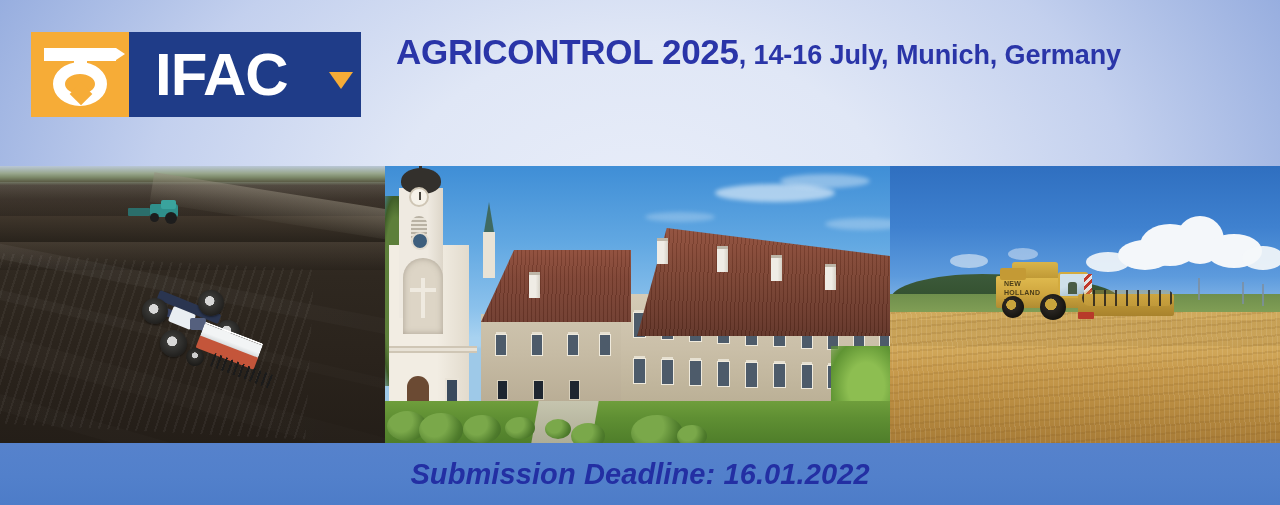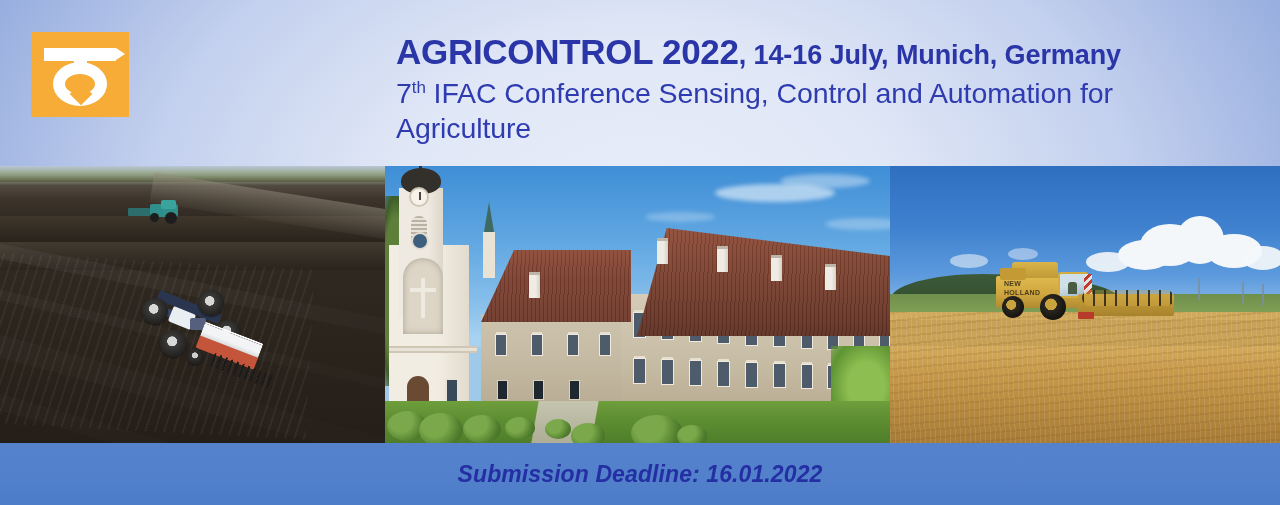--- a/index.html
+++ b/index.html
@@ -508,48 +508,51 @@
   }
 
   
   .footer{
     position:absolute; left:0; top:443px; width:1280px; height:62px;
     background:linear-gradient(180deg,#5682cc 0%, #5280cb 55%, #4d7cc8 100%);
     display:flex; align-items:center; justify-content:center;
   }
   .deadline{
     color:#232fa3;
-    font-size:23px;
+    font-size:29px;
     font-weight:bold;
     font-style:italic;
     letter-spacing:.1px;
     white-space:nowrap;
   }
 </style>
 </head>
 <body>
 
 <div class="banner">
 
   <div class="header">
 
     <div class="logo">
       <div class="logo-mark">
         <div class="mark-bar"></div>
         <div class="mark-stem"></div>
         <div class="mark-ring"></div>
         <div class="mark-notch"></div>
       </div>
+      <div class="logo-word">
+        <span class="ifac-text">IFAC</span>
+        <span class="logo-tri"></span>
+      </div>
     </div>
 
     <div class="head-text">
       <div class="title-line">
-        <span class="title-main">AGRICONTROL 2022</span><span class="title-sub">, 14-16 July, Munich, Germany</span>
-      </div>
-      <div class="subtitle"><span>7</span><span class="sup">th</span><span> IFAC Conference Sensing, Control and Automation for Agriculture</span></div>
+        <span class="title-main">AGRICONTROL 2025</span><span class="title-sub">, 14-16 July, Munich, Germany</span>
+      </div>
     </div>
   </div>
 
   <div class="photos">
 
     <div class="photo p-left">
       <div class="horizon-strip"></div>
       <div class="field-band fb1"></div>
       <div class="field-band fb2"></div>
       <div class="field-band fb3"></div>

